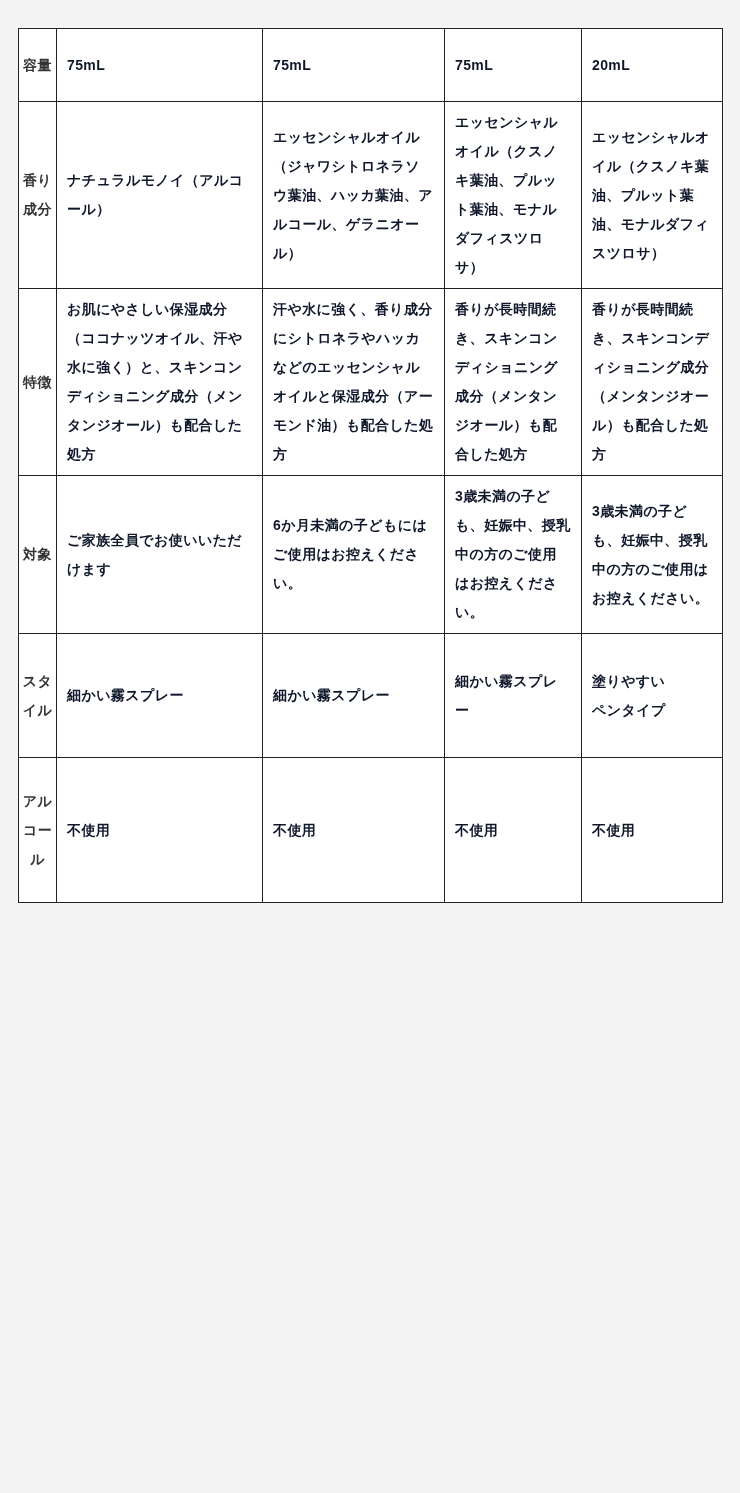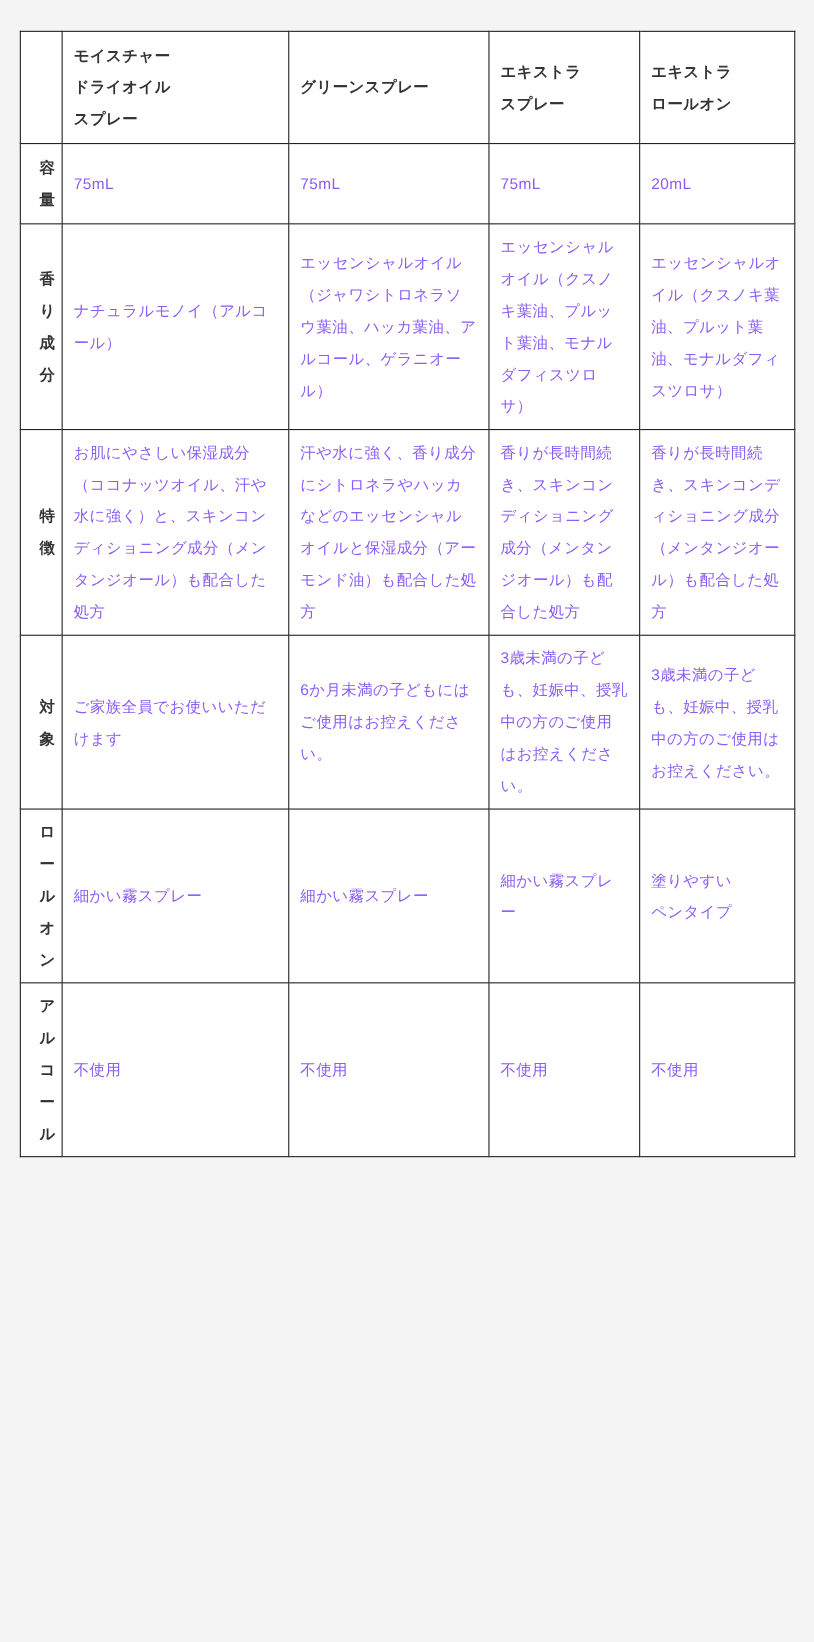--- a/index.html
+++ b/index.html
@@ -25,36 +25,36 @@
   col.c-3 { width: 137px; }
   col.c-4 { width: 141px; }
 
   .compare th, .compare td {
     border: 1px solid #222222;
     vertical-align: middle;
     text-align: left;
     font-size: 14px;
     line-height: 29px;
     letter-spacing: 0.4px;
-    color: #8b5cf6;
+    color: #0f172a;
     padding: 6px 10px;
     white-space: pre-line;
     overflow-wrap: break-word;
     word-wrap: break-word;
-    font-weight: normal;
+    font-weight: bold;
   }
   .compare th.product {
     font-weight: bold;
     color: #343434;
   }
   .compare th.rowlabel {
     font-weight: bold;
     color: #343434;
     text-align: center;
-    padding: 6px 17px;
+    padding: 6px 2px;
     word-break: break-all;
   }
   
   tr.r-header { height: 102px; }
   tr.r-0 { height: 73px; }
   tr.r-1 { height: 202px; }
   tr.r-2 { height: 152px; }
   tr.r-3 { height: 153px; }
   tr.r-4 { height: 123px; }
   tr.r-5 { height: 124px; }
@@ -67,31 +67,20 @@
 <div class="page">
   <table class="compare">
     <colgroup>
       <col class="c-label">
         <col class="c-1">
         <col class="c-2">
         <col class="c-3">
         <col class="c-4">
     </colgroup>
     <tbody>
-      <tr class="r-header">
-        <th class="rowlabel"></th>
-        <th class="product">モイスチャー
-ドライオイル
-スプレー</th>
-        <th class="product">グリーンスプレー</th>
-        <th class="product">エキストラ
-スプレー</th>
-        <th class="product">エキストラ
-ロールオン</th>
-      </tr>
 
       <tr class="r-0">
         <th class="rowlabel">容量</th>
         <td>75mL</td>
         <td>75mL</td>
         <td>75mL</td>
         <td>20mL</td>
       </tr>
 
 
@@ -113,21 +102,21 @@
 
       <tr class="r-4">
         <th class="rowlabel">対象</th>
         <td>ご家族全員でお使いいただけます</td>
         <td>6か月未満の子どもにはご使用はお控えください。</td>
         <td>3歳未満の子ども、妊娠中、授乳中の方のご使用はお控えください。</td>
         <td>3歳未満の子ども、妊娠中、授乳中の方のご使用はお控えください。</td>
       </tr>
 
       <tr class="r-5">
-        <th class="rowlabel">ロールオン</th>
+        <th class="rowlabel">スタイル</th>
         <td>細かい霧スプレー</td>
         <td>細かい霧スプレー</td>
         <td>細かい霧スプレー</td>
         <td>塗りやすい
 ペンタイプ</td>
       </tr>
 
 
       <tr class="r-7">
         <th class="rowlabel">アルコール</th>

